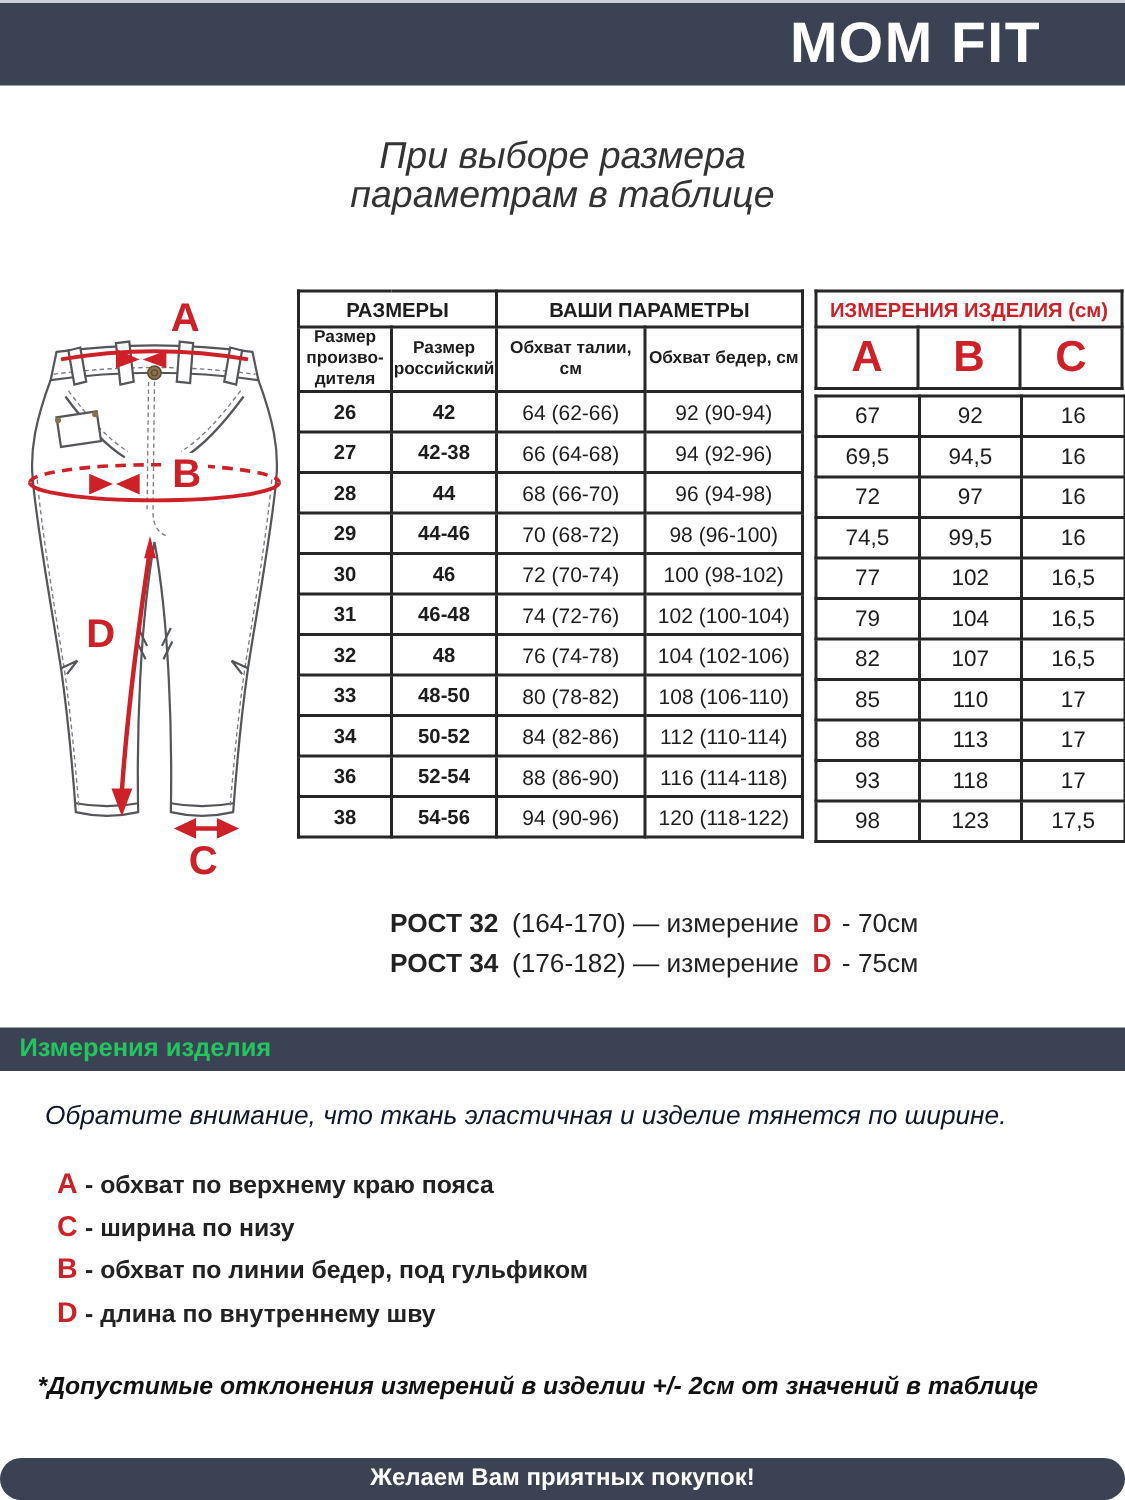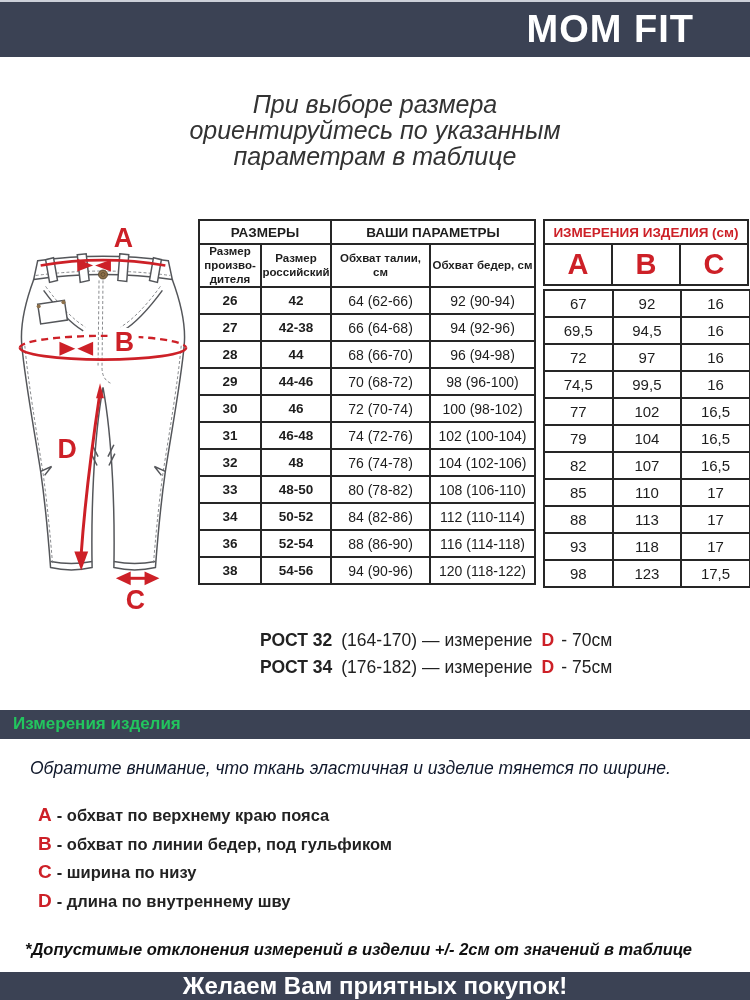--- a/index.html
+++ b/index.html
@@ -67,40 +67,39 @@
     line-height:28px; padding-left:13px;
   }
   .note { margin:19px 30px 0 30px; font-size:17.5px; color:#0f172a;font-style:italic; }
   .legend { margin:22px 0 0 38px; }
   .legend-item { font-size:16.5px; font-weight:bold; line-height:27.5px; color:#222; }
   .legend-letter { color:#cd2027; font-size:19px; margin-right:5px; }
   .disclaimer { margin:25px 25px 0 25px; font-size:16.5px; font-weight:bold; font-style:italic; color:#111; }
   .footer {
     position:absolute; left:0; right:0; bottom:0; height:28px;
     background:#3b4254; color:#ffffff; font-weight:bold;
-    font-size:24px; line-height:27px; text-align:center;
+    font-size:16px; line-height:27px; text-align:center;border-radius:14px;
   }
   
   .outline { fill:none; stroke:#54565a; stroke-width:1.5; }
   .outline-fill { fill:#ffffff; stroke:#54565a; stroke-width:1.5; }
   .stitch { fill:none; stroke:#7a7c80; stroke-width:0.9; stroke-dasharray:3 2.2; }
   .red-line { fill:none; stroke:#cd2027; }
   .red-fill { fill:#cd2027; stroke:none; }
   .red-letter { fill:#cd2027; font-family:"Liberation Sans","DejaVu Sans",sans-serif; font-weight:bold; font-size:27px; }
 </style>
 </head>
 <body>
 
 <div class="banner">
   <span>MOM FIT</span>
 </div>
 
 <div class="intro">
   <div>При выборе размера</div>
-  <div>ориентируйтесь по указанным</div>
   <div>параметрам в таблице</div>
 </div>
 
 <div class="row">
 
   <div class="jeans-wrap">
     <svg viewBox="0 0 192 400" width="190" height="396">
 
       <path class="outline-fill" d="M30,42 Q96,33 162,42 L166,61 Q96,51 26,61 Z"></path>
       <path class="stitch" d="M28,57 Q96,48 164,57"></path>
@@ -342,24 +341,24 @@
   <span>Измерения изделия</span>
 </div>
 
 <div class="note">Обратите внимание, что ткань эластичная и изделие тянется по ширине.</div>
 
 <div class="legend">
   <div class="legend-item">
     <span class="legend-letter">A</span><span>- обхват по верхнему краю пояса</span>
   </div>
   <div class="legend-item">
+    <span class="legend-letter">C</span><span>- ширина по низу</span>
+  </div>
+  <div class="legend-item">
     <span class="legend-letter">B</span><span>- обхват по линии бедер, под гульфиком</span>
-  </div>
-  <div class="legend-item">
-    <span class="legend-letter">C</span><span>- ширина по низу</span>
   </div>
   <div class="legend-item">
     <span class="legend-letter">D</span><span>- длина по внутреннему шву</span>
   </div>
 </div>
 
 <div class="disclaimer">*Допустимые отклонения измерений в изделии +/- 2см от значений в таблице</div>
 
 <div class="footer">
   <span>Желаем Вам приятных покупок!</span>

